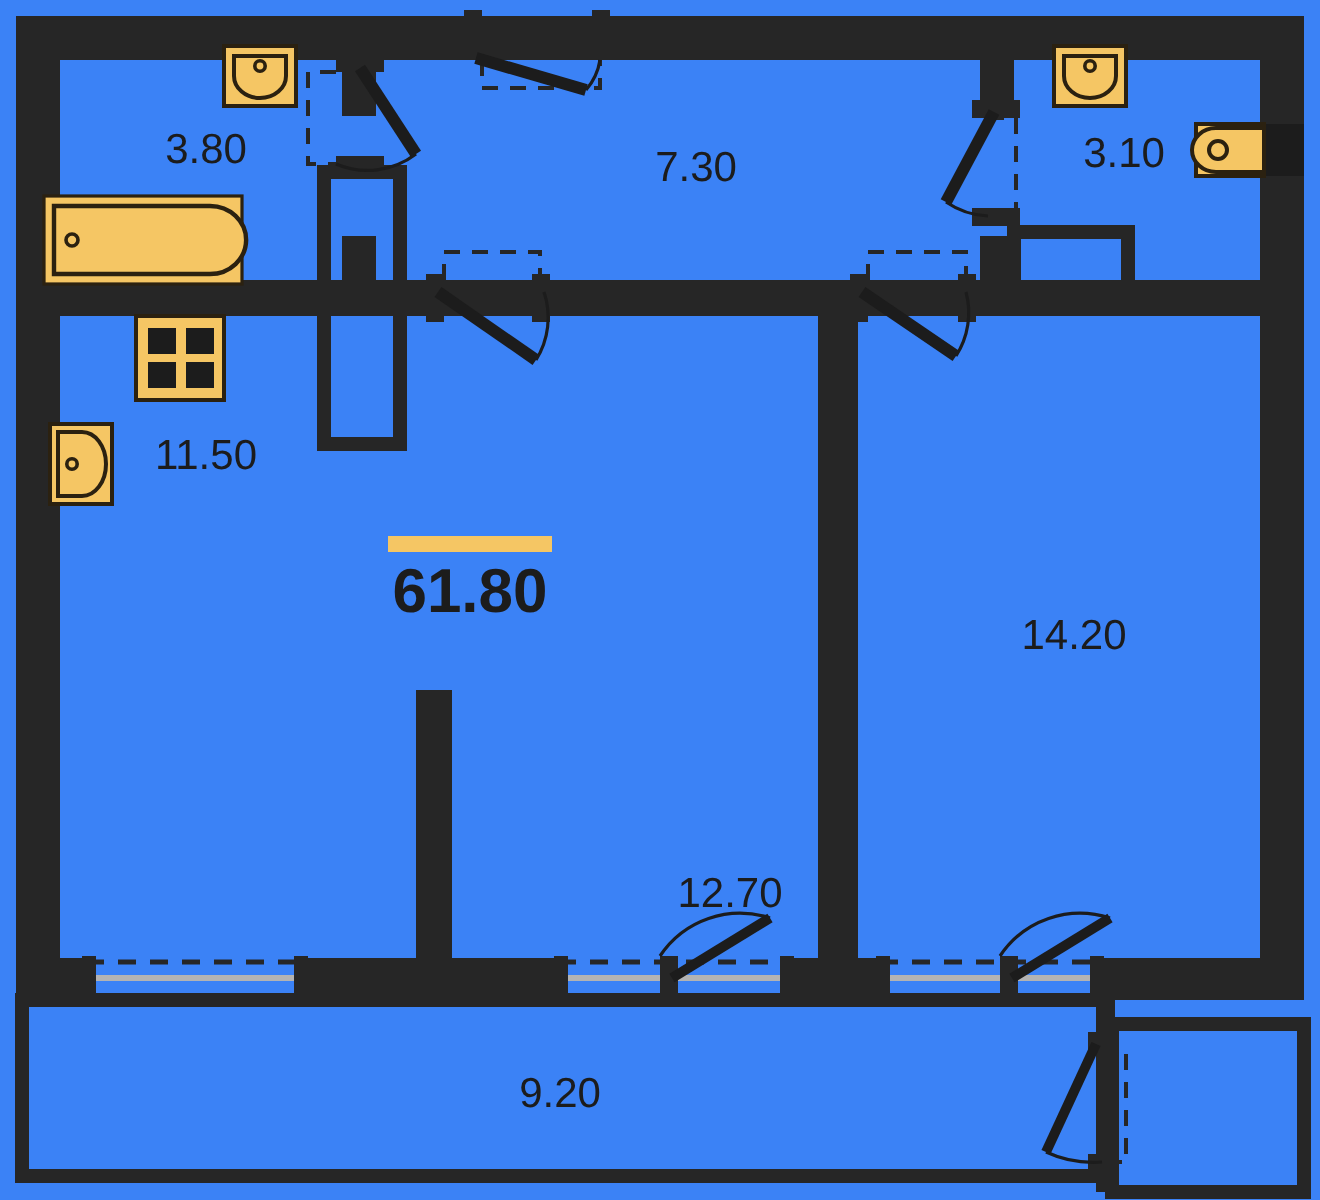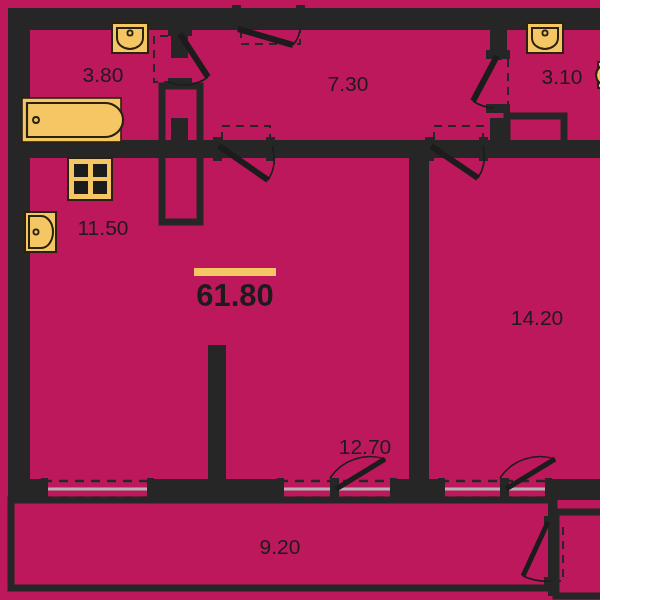--- a/index.html
+++ b/index.html
@@ -1,20 +1,20 @@
 <!DOCTYPE html>
 <html><head>
 <meta charset="utf-8">
 <style>
   html,body{margin:0;padding:0;background:#ffffff;}
   body{font-family:"Liberation Sans","DejaVu Sans",sans-serif;}
   #plan-root{
     position:relative;
-    width:600px;height:600px;
-    background:#be185d;
+    width:660px;height:600px;
+    background:#3b82f6;
     overflow:hidden;
   }
   #plan-svg{display:block;width:660px;height:600px;}
   .area-label{
     font-family:"Liberation Sans","DejaVu Sans",sans-serif;
     font-size:21px;
     fill:#1c1c1c;
     text-anchor:middle;
     dominant-baseline:middle;
     font-weight:400;

